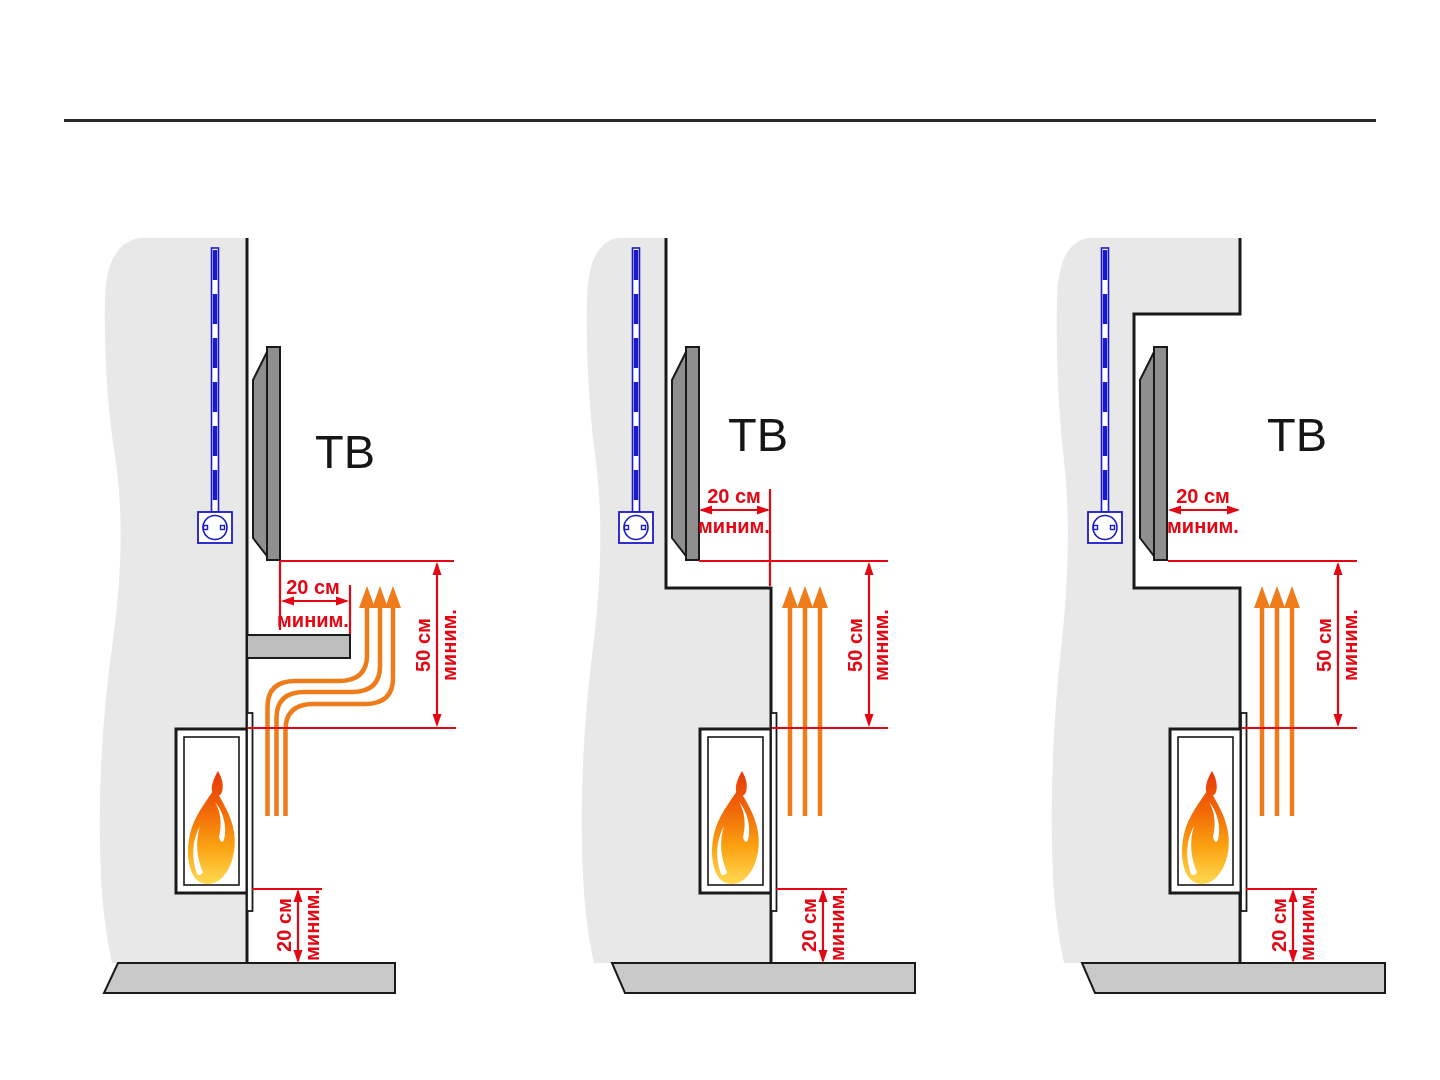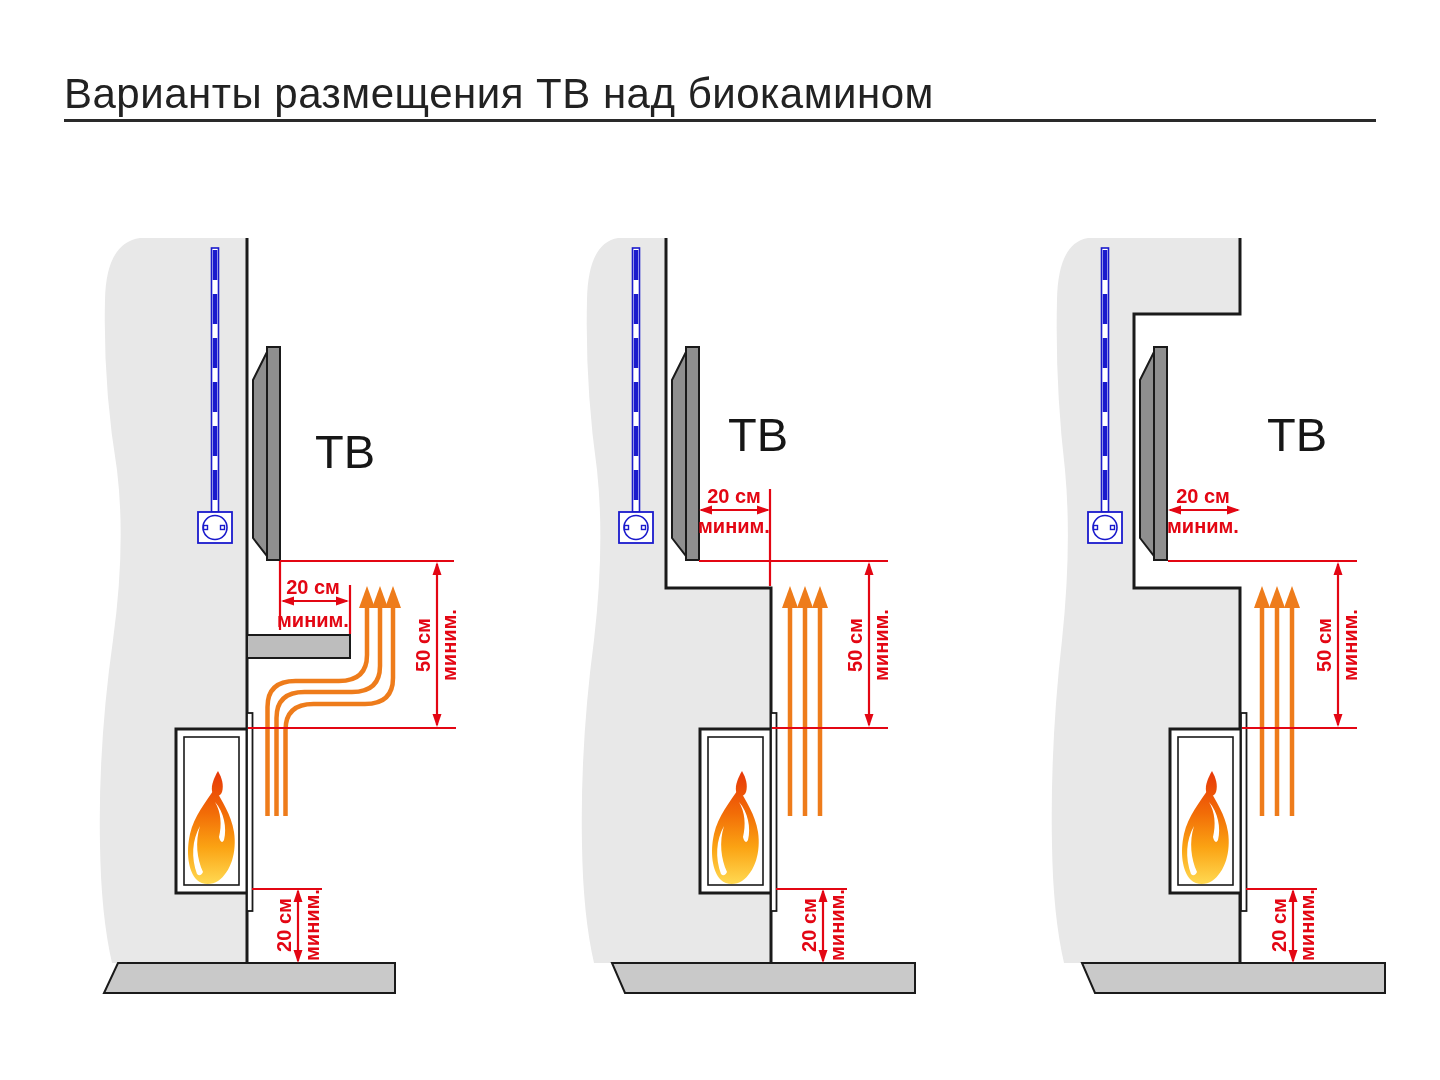--- a/index.html
+++ b/index.html
@@ -24,21 +24,20 @@
   .redfill{fill:#e30613;stroke:none;}
   .orange{stroke:#ee7c1b;stroke-width:4.5;fill:none;}
   .orangefill{fill:#ee7c1b;stroke:none;}
   .bluestroke{stroke:#1a1acc;fill:#ffffff;}
 </style>
 </head>
 <body>
 
 <div class="canvas">
 
-  <div class="page-title">Варианты размещения ТВ над биокамином</div>
   <div class="title-underline"></div>
 
   <svg width="1440" height="1080" viewBox="0 0 1440 1080">
     <defs>
       <linearGradient id="flameGrad" x1="0" y1="-115" x2="0" y2="0" gradientUnits="userSpaceOnUse">
         <stop offset="0" stop-color="#e63408"></stop>
         <stop offset="0.38" stop-color="#f26c07"></stop>
         <stop offset="0.68" stop-color="#fba313"></stop>
         <stop offset="1" stop-color="#ffd952"></stop>
       </linearGradient>

